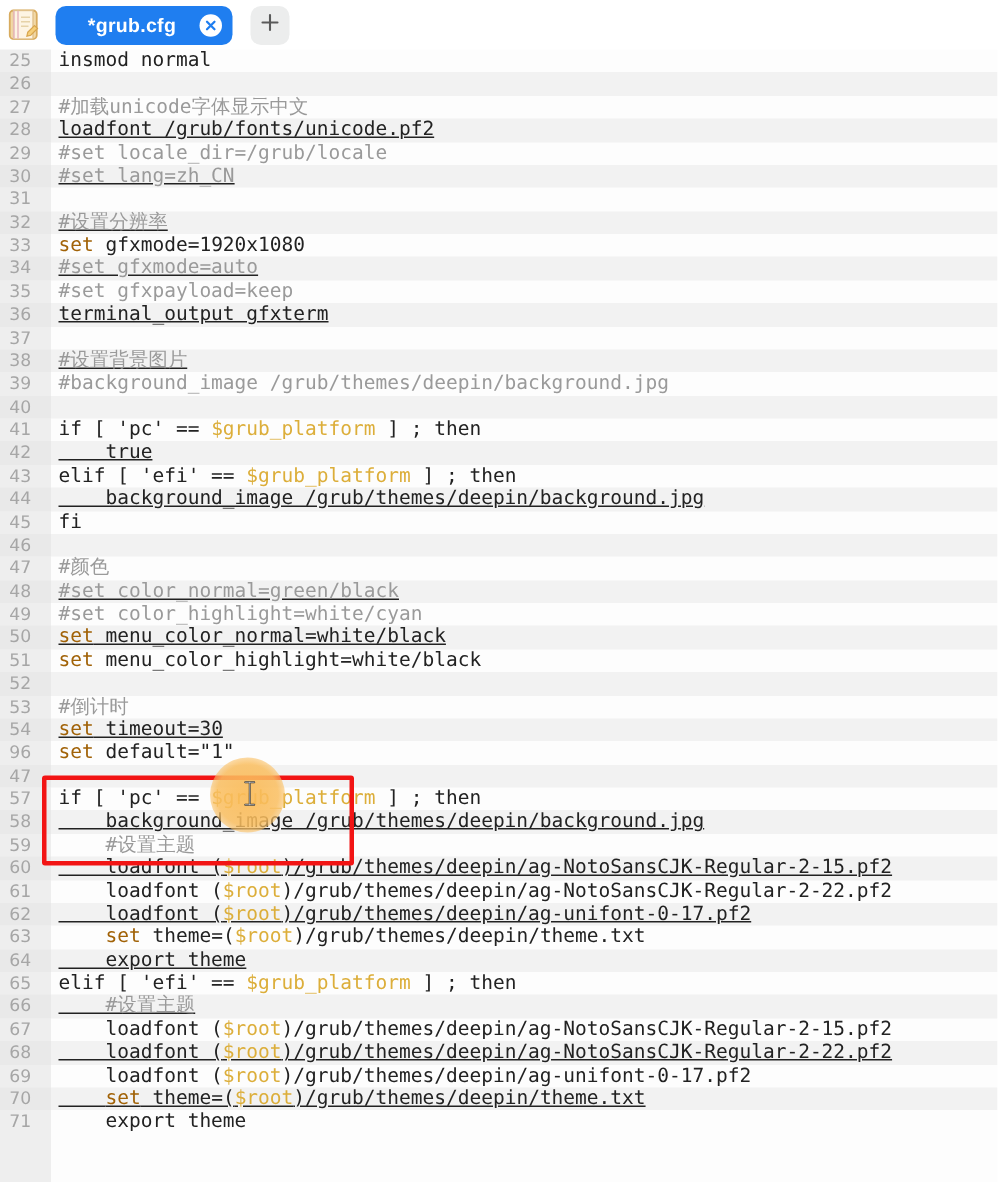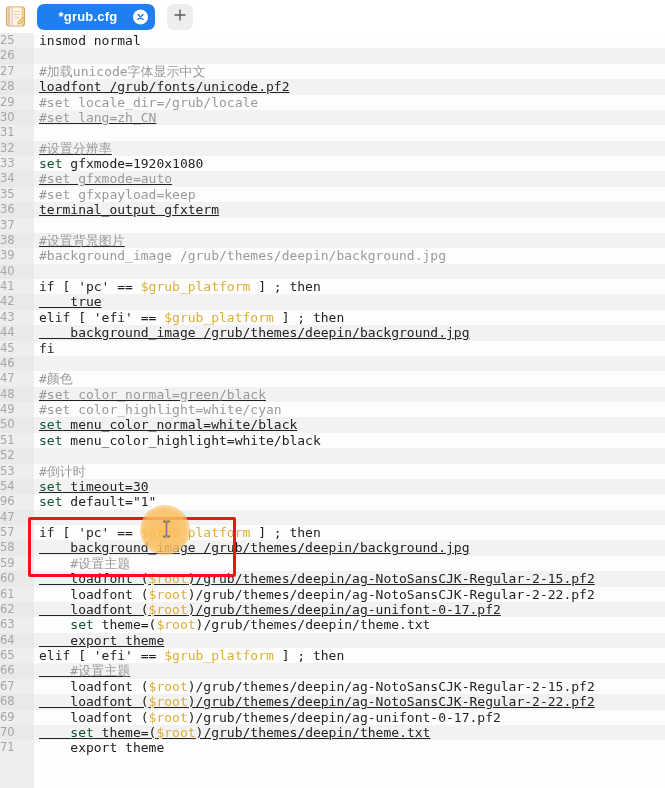--- a/index.html
+++ b/index.html
@@ -104,40 +104,40 @@
     font-size: 13px;
     font-family: "DejaVu Sans Mono", monospace;
   }
   .line.alt .code { background: #f2f2f2; text-decoration: underline; }
   .line.alt .ln { background: #e9e9e9; }
   .ln {
     position: absolute;
     left: 0; top: 0;
     width: 34px;
     height: 15.38px;
-    text-align: left;
+    text-align: center;
     padding-right: 7px;
     box-sizing: border-box;
     color: #a6a6a6;
     font-size: 11.5px;
     font-family: "DejaVu Sans", sans-serif;
     background: #eeeeee;
     user-select: none;
   }
   .code {
     position: absolute;
     left: 34px;
     top: 0;
     right: 0;
     height: 15.38px;
     padding-left: 5px;
     color: #222222;
     box-sizing: border-box;
   }
-  .kw   { color: #14532d; text-align: center; }
+  .kw   { color: #a16207; text-align: center; }
   .var  { color: #dcae3a; text-align: right; }
   .cmt  { color: #9a9a9a; }
 
   
   #redbox {
     position: absolute;
     left: 28px;
     top: 484px;
     width: 208px;
     height: 60px;

